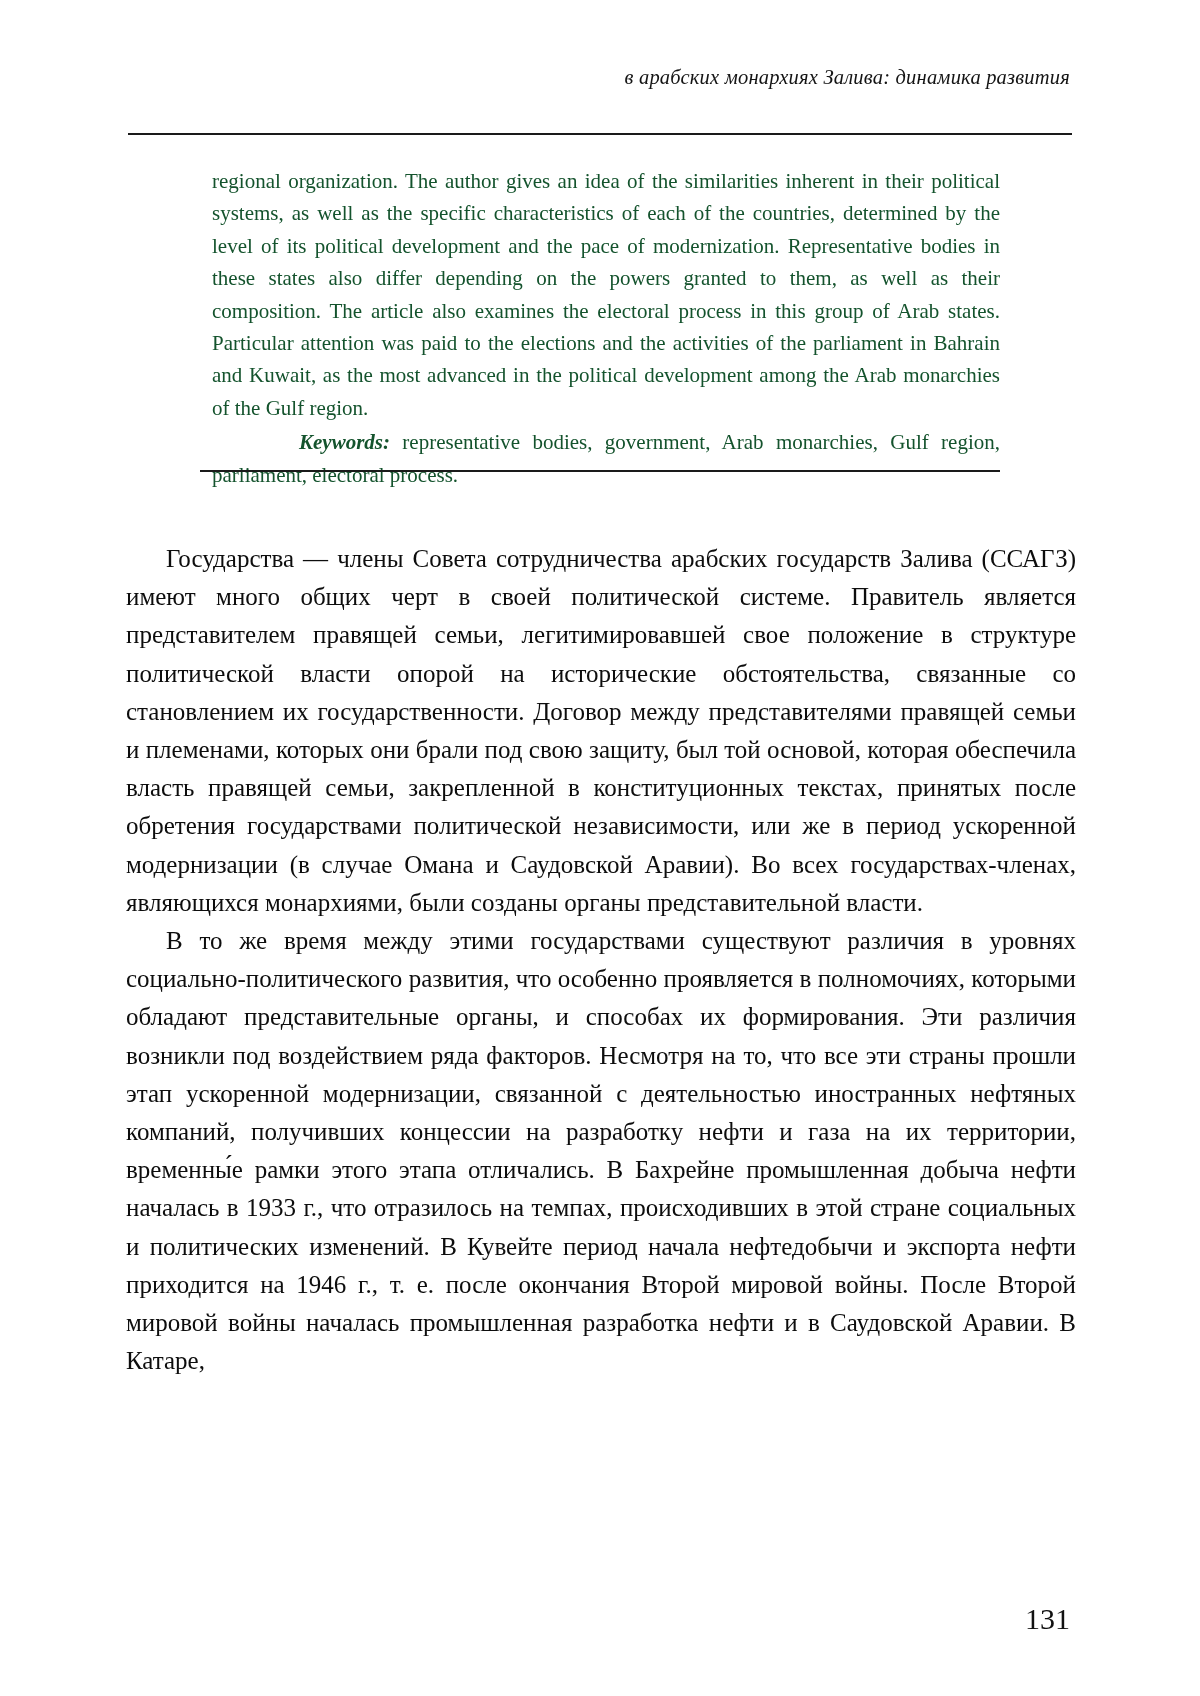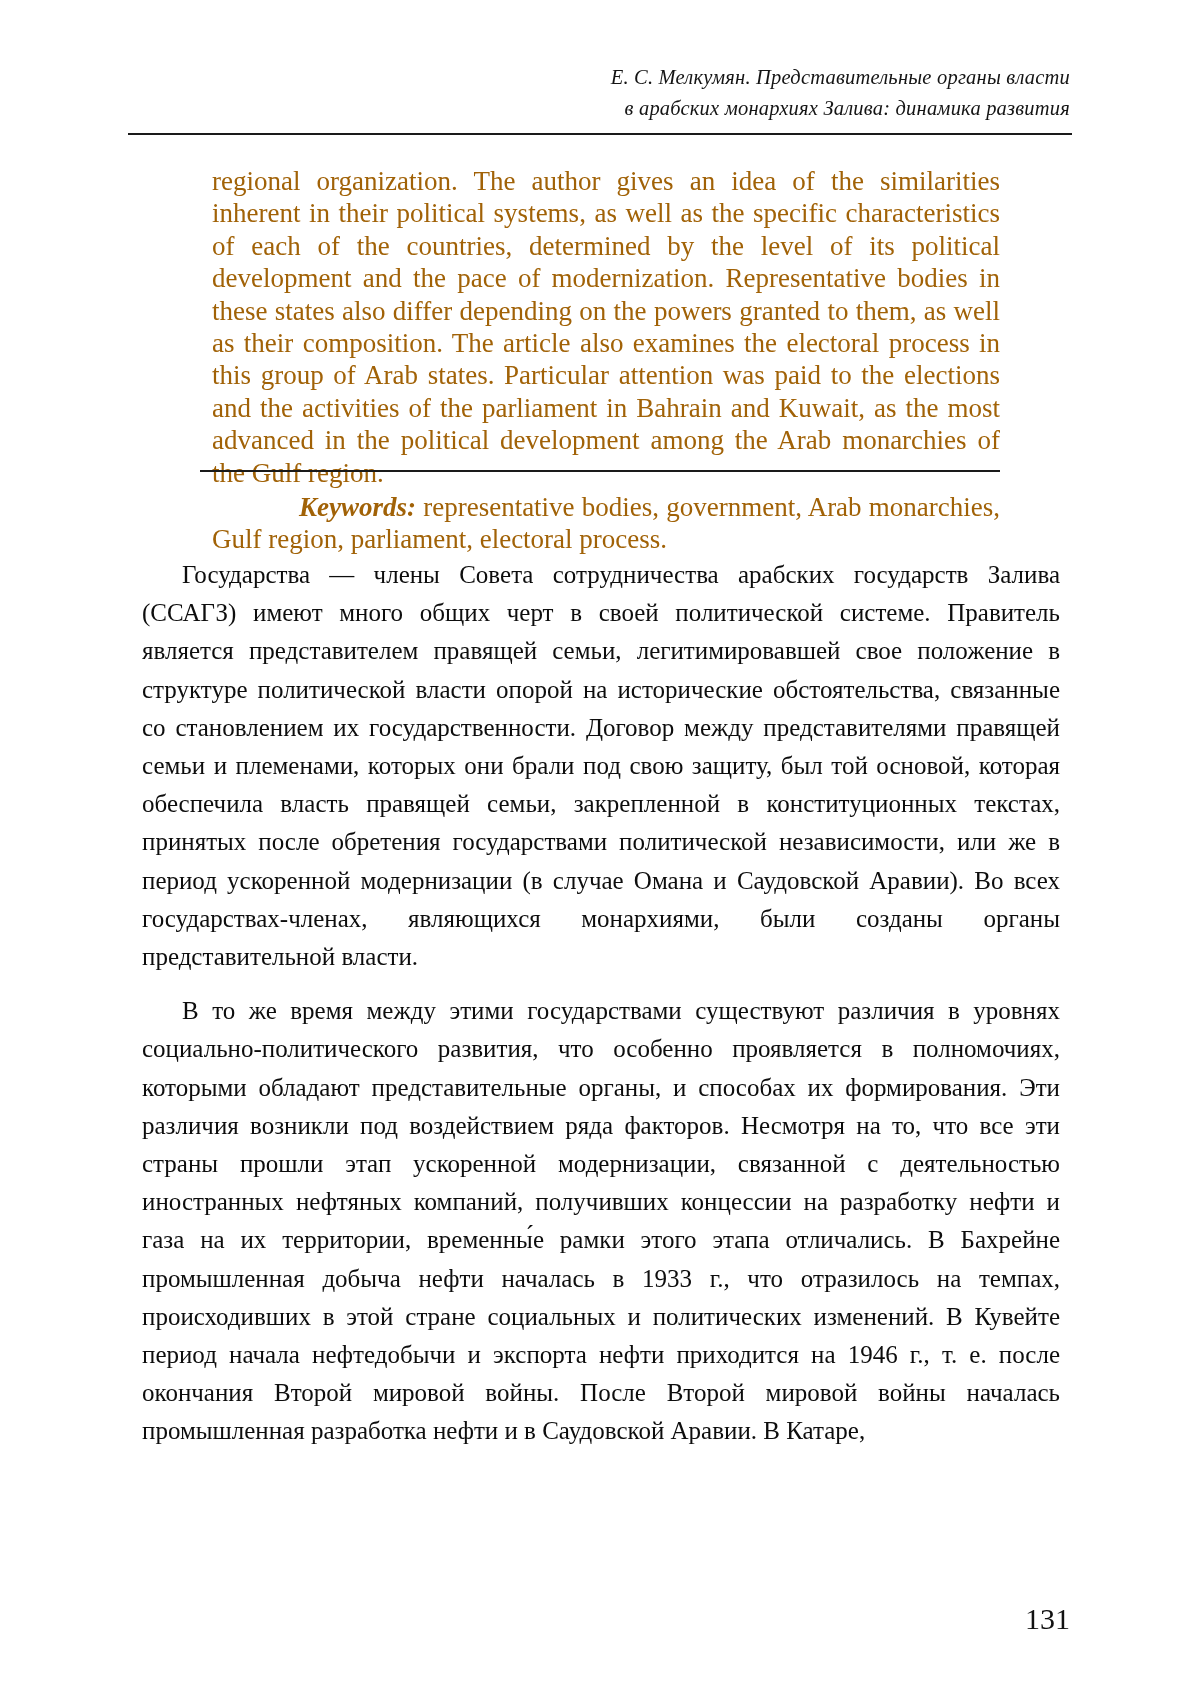--- a/index.html
+++ b/index.html
@@ -41,25 +41,25 @@
     width: 944px;
     height: 2px;
     background: #1a1a1a;
   }
 
   .abstract {
     position: absolute;
     top: 165px;
     left: 212px;
     width: 788px;
-    font-size: 27px;
+    font-size: 21px;
     line-height: 32.4px;
     text-align: justify;
     text-justify: inter-word;
-    color: #a16207;
+    color: #14532d;
   }
   .abstract p {
     margin: 0;
   }
   .abstract p.body-en {
     text-indent: 0;
   }
   .abstract p.keywords {
     text-indent: 40px;
     margin-top: 2px;
@@ -84,38 +84,37 @@
     left: 126px;
     width: 950px;
     font-family: "Liberation Serif", serif;
     font-size: 25px;
     line-height: 38.2px;
     text-align: justify;
     text-justify: inter-word;
     color: #0d0d0d;
   }
   .main-text p {
-    margin: 16px;
+    margin: 0;
     text-indent: 40px;
   }
   .folio {
     position: absolute;
     bottom: 60px;
     right: 130px;
     font-size: 30px;
     color: #111111;
   }
 </style>
 </head>
 <body>
 
 <div class="page">
 
   <div class="running-head">
-    <div>Е. С. Мелкумян. Представительные органы власти</div>
     <div>в арабских монархиях Залива: динамика развития</div>
   </div>
 
   <div class="head-rule"></div>
 
   <div class="abstract">
     <p class="body-en">regional organization. The author gives an idea of the similarities inherent in their political systems, as well as the specific characteristics of each of the countries, determined by the level of its political development and the pace of modernization. Representative bodies in these states also differ depending on the powers granted to them, as well as their composition. The article also examines the electoral process in this group of Arab states. Particular attention was paid to the elections and the activities of the parliament in Bahrain and Kuwait, as the most advanced in the political development among the Arab monarchies of the Gulf region.</p>
     <p class="keywords"><span class="kw-label">Keywords:</span><span> representative bodies, government, Arab monarchies, Gulf region, parliament, electoral process.</span></p>
   </div>
 

